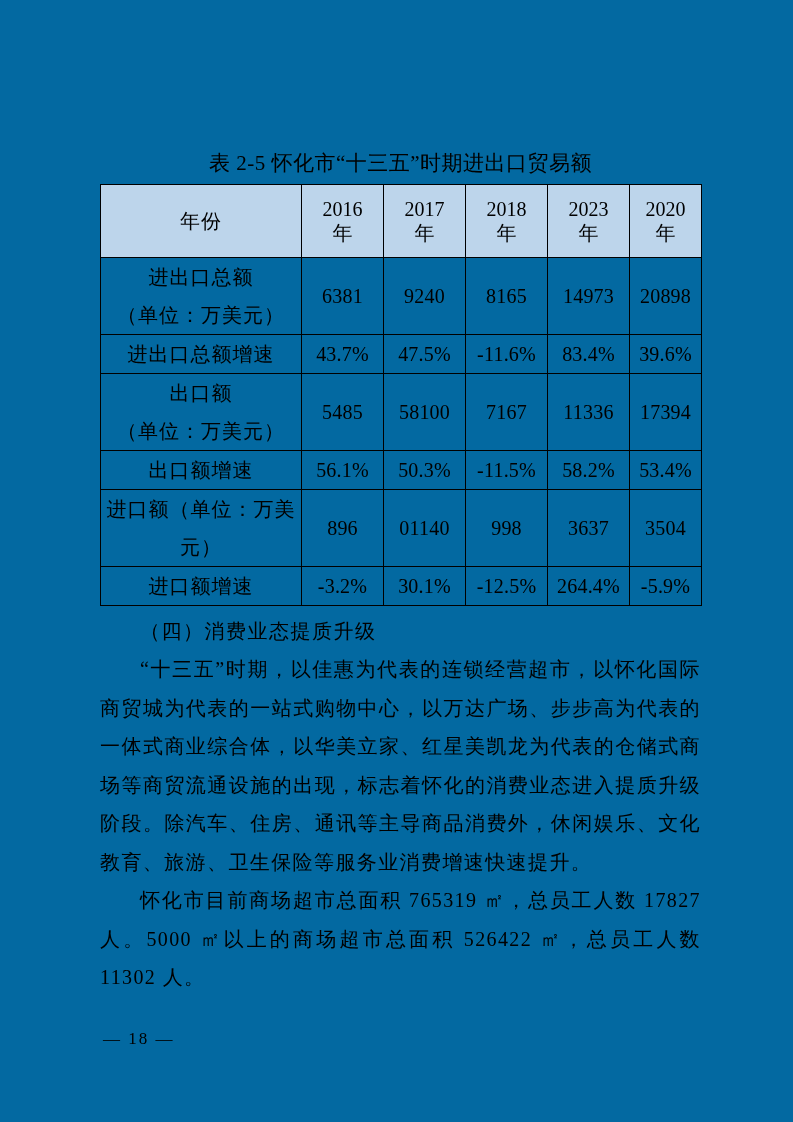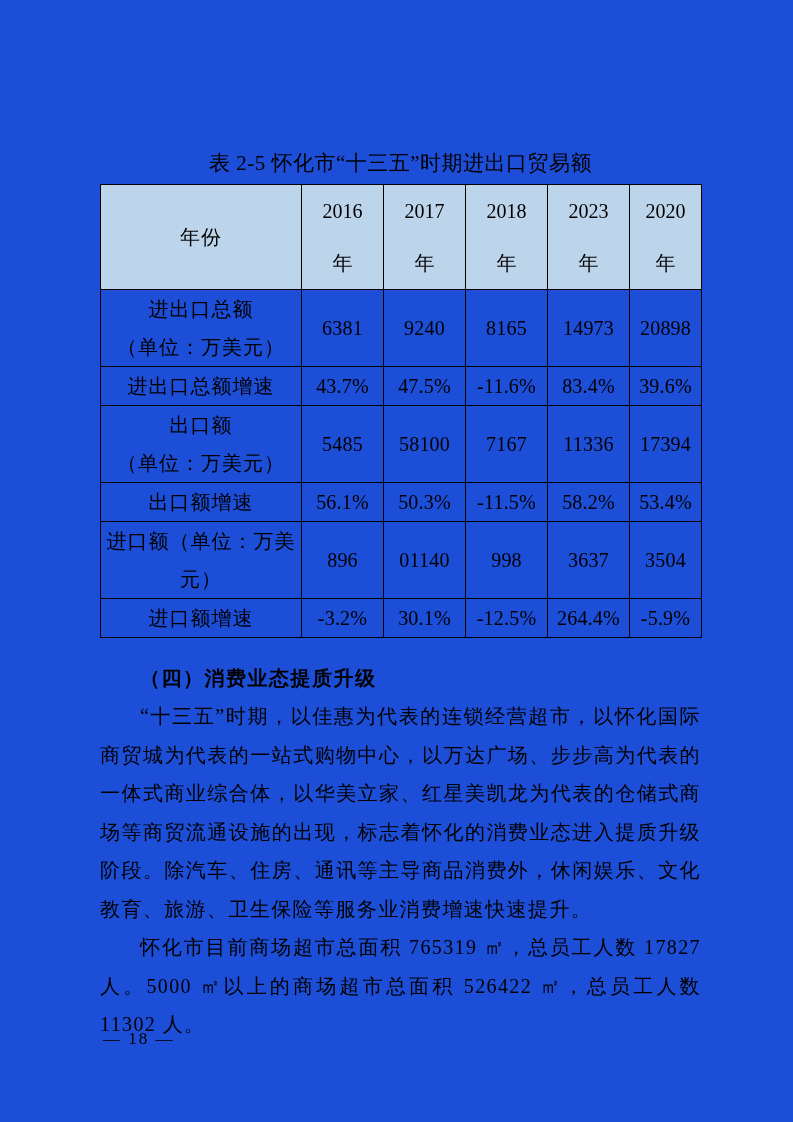--- a/index.html
+++ b/index.html
@@ -13,21 +13,21 @@
     width: 793px;
     height: 1122px;
     background: #ffffff;
     font-family: "Liberation Serif", "DejaVu Serif", serif;
     color: var(--text-color);
   }
   .page {
     position: relative;
     width: 793px;
     height: 1122px;
-    background: #1d4ed8;
+    background: #0369a1;
     overflow: hidden;
   }
   .content {
     position: absolute;
     top: 150px;
     left: 100px;
     width: 601px;
   }
   .table-title {
     text-align: center;
@@ -52,42 +52,42 @@
   }
   tr.h73 { height: 73px; }
   tr.h82 { height: 60px; }
   tr.h36 { height: 36px; }
   tr.h34 { height: 34px; border-radius: 10px; }
   tr.h74 { height: 74px; }
   tr.h35 { height: 35px; }
   td.header-cell {
     background: var(--header-bg);
     white-space: pre-line;
-    line-height: 52px;
+    line-height: 24px;
   }
   td.corner-cell {
     background: var(--header-bg);
     vertical-align: bottom;
     padding-bottom: 5px;
     letter-spacing: 1px;
     line-height: 30px;
   }
   td.label-cell {
     white-space: pre-line;
     line-height: 38px;
     letter-spacing: 1px;
   }
   td.value-cell {
     letter-spacing: 0.2px;
   }
   .section-heading {
     font-size: 20px;
-    font-weight: 700;
+    font-weight: 400;
     line-height: 38px;
-    margin-top: 21px;
+    margin-top: 6px;
     text-indent: 2em;
     letter-spacing: 1.5px;
   }
   .para {
     margin: 0;
     font-size: 20px;
     line-height: 38.5px;
     letter-spacing: 1.4px;
     text-align: justify;
     text-indent: 2em;

